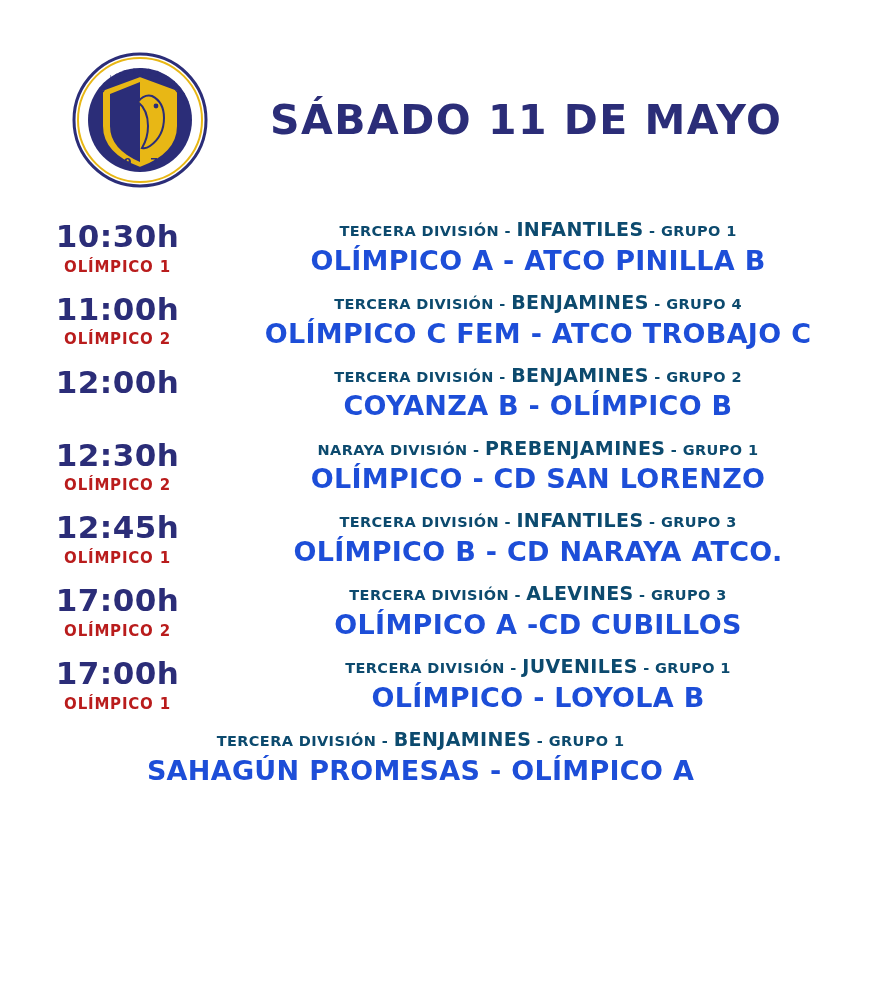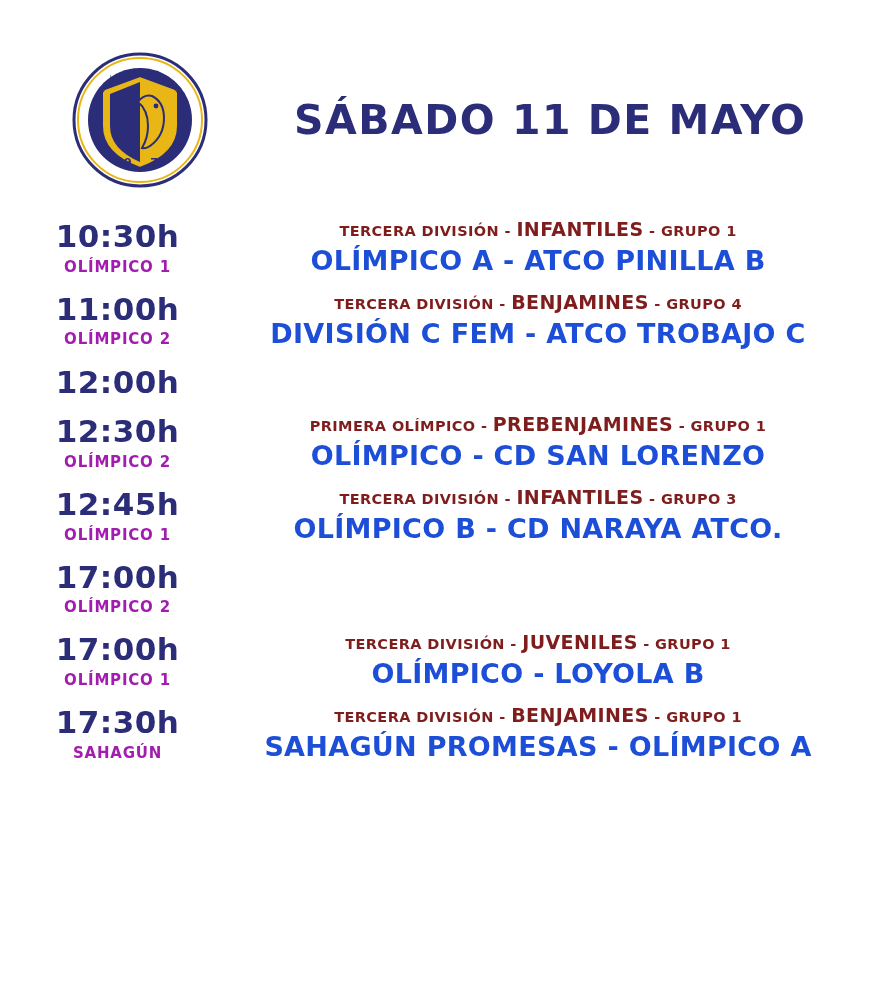--- a/index.html
+++ b/index.html
@@ -28,21 +28,21 @@
   }
   .crest {
     width: 140px;
     height: 140px;
     position: relative;
     flex: 0 0 140px;
   }
   .crest svg { display: block; }
 
   .title {
-    margin-left: 84px;
+    margin-left: 60px;
     color: #2b2d78;
     font-size: 41px;
     font-weight: bold;
     letter-spacing: 1.5px;
     font-family: "DejaVu Sans", sans-serif;
     white-space: nowrap;
   }
 
   
   .matches {
@@ -63,36 +63,36 @@
   }
   .time {
     color: #2b2d78;
     font-size: 31px;
     font-weight: bold;
     letter-spacing: 0.5px;
     line-height: 1.05;
     font-family: "DejaVu Sans", sans-serif;
   }
   .venue {
-    color: #a21caf;
+    color: #b91c1c;
     font-size: 15px;
     font-weight: bold;
     letter-spacing: 0.8px;
     margin-top: 5px;
     font-family: "DejaVu Sans", sans-serif;
   }
   .info-col {
     flex: 1 1 auto;
     text-align: center;
     padding-right: 35px;
   }
   .category {
     font-size: 17px;
     font-weight: bold;
-    color: #7f1d1d;
+    color: #0c4a6e;
     letter-spacing: 0.4px;
     line-height: 1.2;
     font-family: "DejaVu Sans", sans-serif;
   }
   .category .division,
   .category .group {
     font-size: 14.5px;
   }
   .category .level {
     font-size: 19px;
@@ -168,38 +168,44 @@
 
     <div class="match">
       <div class="time-col">
         <div class="time">11:00h</div>
         <div class="venue">OLÍMPICO 2</div>
       </div>
       <div class="info-col">
         <div class="category">
           <span class="division">TERCERA DIVISIÓN - </span><span class="level">BENJAMINES</span><span class="group"> - GRUPO 4</span>
         </div>
-        <div class="teams">DIVISIÓN C FEM - ATCO TROBAJO C</div>
+        <div class="teams">OLÍMPICO C FEM - ATCO TROBAJO C</div>
       </div>
     </div>
 
     <div class="match">
       <div class="time-col">
         <div class="time">12:00h</div>
+      </div>
+      <div class="info-col">
+        <div class="category">
+          <span class="division">TERCERA DIVISIÓN - </span><span class="level">BENJAMINES</span><span class="group"> - GRUPO 2</span>
+        </div>
+        <div class="teams">COYANZA B - OLÍMPICO B</div>
       </div>
     </div>
 
     <div class="match">
       <div class="time-col">
         <div class="time">12:30h</div>
         <div class="venue">OLÍMPICO 2</div>
       </div>
       <div class="info-col">
         <div class="category">
-          <span class="division">PRIMERA OLÍMPICO - </span><span class="level">PREBENJAMINES</span><span class="group"> - GRUPO 1</span>
+          <span class="division">NARAYA DIVISIÓN - </span><span class="level">PREBENJAMINES</span><span class="group"> - GRUPO 1</span>
         </div>
         <div class="teams">OLÍMPICO  - CD SAN LORENZO</div>
       </div>
     </div>
 
     <div class="match">
       <div class="time-col">
         <div class="time">12:45h</div>
         <div class="venue">OLÍMPICO 1</div>
       </div>
@@ -209,40 +215,42 @@
         </div>
         <div class="teams">OLÍMPICO B - CD NARAYA ATCO.</div>
       </div>
     </div>
 
     <div class="match">
       <div class="time-col">
         <div class="time">17:00h</div>
         <div class="venue">OLÍMPICO 2</div>
       </div>
+      <div class="info-col">
+        <div class="category">
+          <span class="division">TERCERA DIVISIÓN - </span><span class="level">ALEVINES</span><span class="group"> - GRUPO 3</span>
+        </div>
+        <div class="teams">OLÍMPICO A -CD CUBILLOS</div>
+      </div>
     </div>
 
     <div class="match">
       <div class="time-col">
         <div class="time">17:00h</div>
         <div class="venue">OLÍMPICO 1</div>
       </div>
       <div class="info-col">
         <div class="category">
           <span class="division">TERCERA DIVISIÓN - </span><span class="level">JUVENILES</span><span class="group"> - GRUPO 1</span>
         </div>
         <div class="teams">OLÍMPICO - LOYOLA B</div>
       </div>
     </div>
 
     <div class="match">
-      <div class="time-col">
-        <div class="time">17:30h</div>
-        <div class="venue">SAHAGÚN</div>
-      </div>
       <div class="info-col">
         <div class="category">
           <span class="division">TERCERA DIVISIÓN - </span><span class="level">BENJAMINES</span><span class="group"> - GRUPO 1</span>
         </div>
         <div class="teams">SAHAGÚN PROMESAS - OLÍMPICO A</div>
       </div>
     </div>
 
   </div>
 </div>

